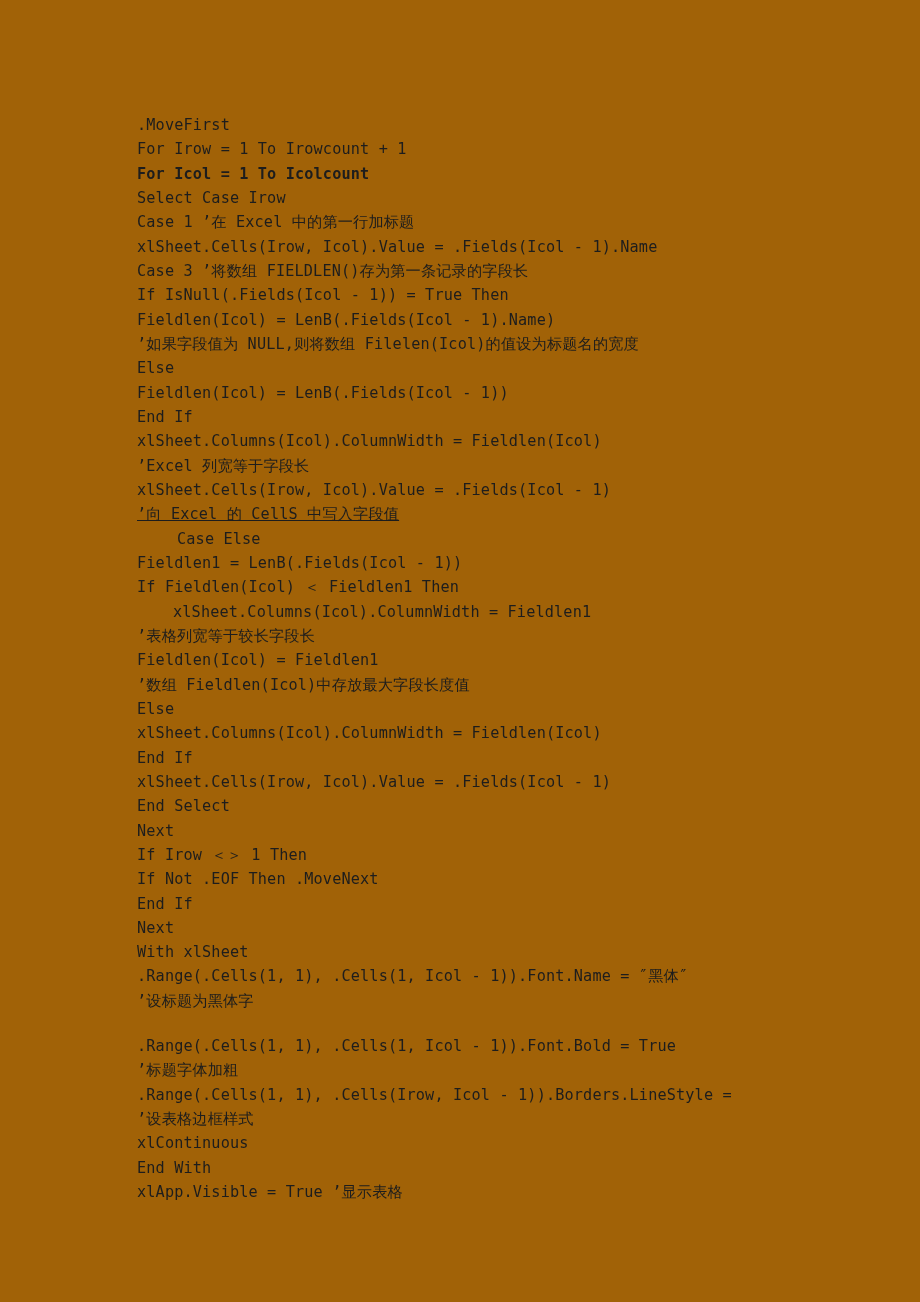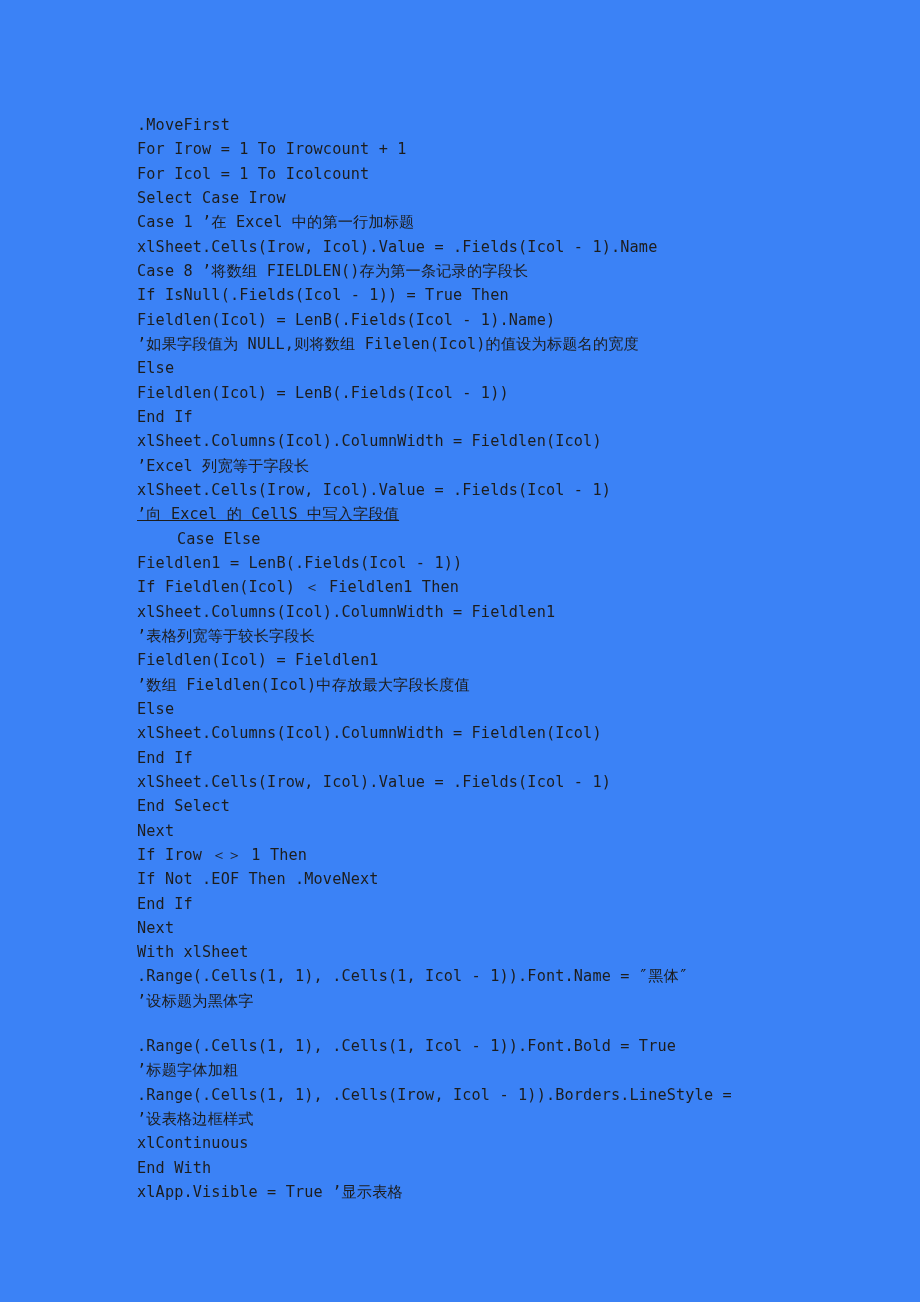--- a/index.html
+++ b/index.html
@@ -39,44 +39,44 @@
     height: 24.33px;
     color: #1d1d1d;
     white-space: pre;
     letter-spacing: 0.15px;
     -webkit-font-smoothing: antialiased;
   }
 </style>
 </head>
 <body style="background: rgb(255, 255, 255);">
 
-<div id="page" style="background: #3b82f6;">
+<div id="page" style="background: #a16207;">
   <div id="code-block">
 
     <div class="code-line" style="color: rgb(29, 29, 29);">.MoveFirst</div>
     <div class="code-line" style="color: rgb(29, 29, 29);">For Irow = 1 To Irowcount + 1</div>
-    <div class="code-line" style="color: rgb(29, 29, 29);">For Icol = 1 To Icolcount</div>
+    <div class="code-line" style="color: rgb(29, 29, 29); font-weight: bold;">For Icol = 1 To Icolcount</div>
     <div class="code-line" style="color: rgb(29, 29, 29);">Select Case Irow</div>
     <div class="code-line" style="color: rgb(29, 29, 29);">Case 1 ’在 Excel 中的第一行加标题</div>
     <div class="code-line" style="color: rgb(29, 29, 29);">xlSheet.Cells(Irow, Icol).Value = .Fields(Icol - 1).Name</div>
-    <div class="code-line" style="color: rgb(29, 29, 29);">Case 8 ’将数组 FIELDLEN()存为第一条记录的字段长</div>
+    <div class="code-line" style="color: rgb(29, 29, 29);">Case 3 ’将数组 FIELDLEN()存为第一条记录的字段长</div>
     <div class="code-line" style="color: rgb(29, 29, 29);">If IsNull(.Fields(Icol - 1)) = True Then</div>
     <div class="code-line" style="color: rgb(29, 29, 29);">Fieldlen(Icol) = LenB(.Fields(Icol - 1).Name)</div>
     <div class="code-line" style="color: rgb(29, 29, 29);">’如果字段值为 NULL,则将数组 Filelen(Icol)的值设为标题名的宽度</div>
     <div class="code-line" style="color: rgb(29, 29, 29);">Else</div>
     <div class="code-line" style="color: rgb(29, 29, 29);">Fieldlen(Icol) = LenB(.Fields(Icol - 1))</div>
     <div class="code-line" style="color: rgb(29, 29, 29);">End If</div>
     <div class="code-line" style="color: rgb(29, 29, 29);">xlSheet.Columns(Icol).ColumnWidth = Fieldlen(Icol)</div>
     <div class="code-line" style="color: rgb(29, 29, 29);">’Excel 列宽等于字段长</div>
     <div class="code-line" style="color: rgb(29, 29, 29);">xlSheet.Cells(Irow, Icol).Value = .Fields(Icol - 1)</div>
     <div class="code-line" style="color: rgb(29, 29, 29); text-decoration: underline;">’向 Excel 的 CellS 中写入字段值</div>
     <div class="code-line" style="color: rgb(29, 29, 29); margin-left: 40px;">Case Else</div>
     <div class="code-line" style="color: rgb(29, 29, 29);">Fieldlen1 = LenB(.Fields(Icol - 1))</div>
     <div class="code-line" style="color: rgb(29, 29, 29);">If Fieldlen(Icol) ＜ Fieldlen1 Then</div>
-    <div class="code-line" style="color: rgb(29, 29, 29);">xlSheet.Columns(Icol).ColumnWidth = Fieldlen1</div>
+    <div class="code-line" style="color: rgb(29, 29, 29); margin-left: 36px;">xlSheet.Columns(Icol).ColumnWidth = Fieldlen1</div>
     <div class="code-line" style="color: rgb(29, 29, 29);">’表格列宽等于较长字段长</div>
     <div class="code-line" style="color: rgb(29, 29, 29);">Fieldlen(Icol) = Fieldlen1</div>
     <div class="code-line" style="color: rgb(29, 29, 29);">’数组 Fieldlen(Icol)中存放最大字段长度值</div>
     <div class="code-line" style="color: rgb(29, 29, 29);">Else</div>
     <div class="code-line" style="color: rgb(29, 29, 29);">xlSheet.Columns(Icol).ColumnWidth = Fieldlen(Icol)</div>
     <div class="code-line" style="color: rgb(29, 29, 29);">End If</div>
     <div class="code-line" style="color: rgb(29, 29, 29);">xlSheet.Cells(Irow, Icol).Value = .Fields(Icol - 1)</div>
     <div class="code-line" style="color: rgb(29, 29, 29);">End Select</div>
     <div class="code-line" style="color: rgb(29, 29, 29);">Next</div>
     <div class="code-line" style="color: rgb(29, 29, 29);">If Irow ＜＞ 1 Then</div>

